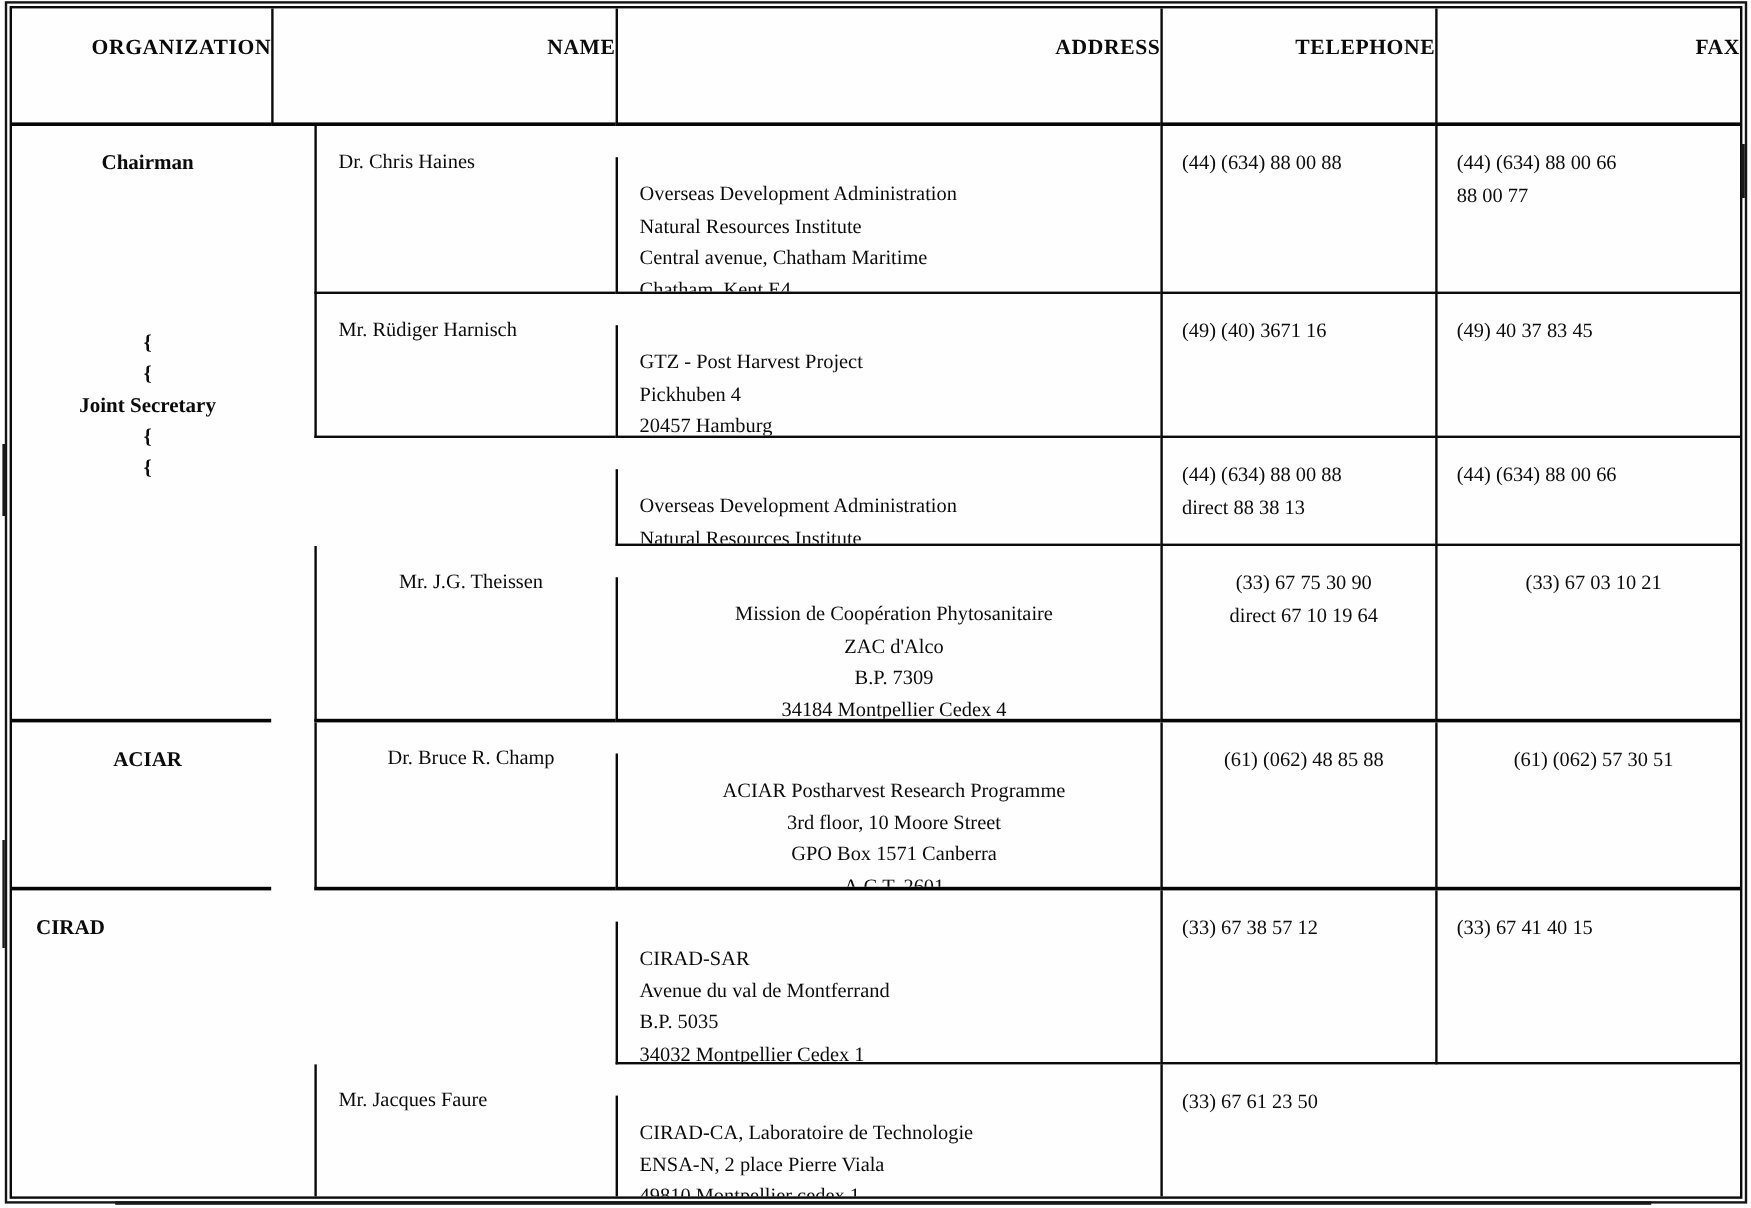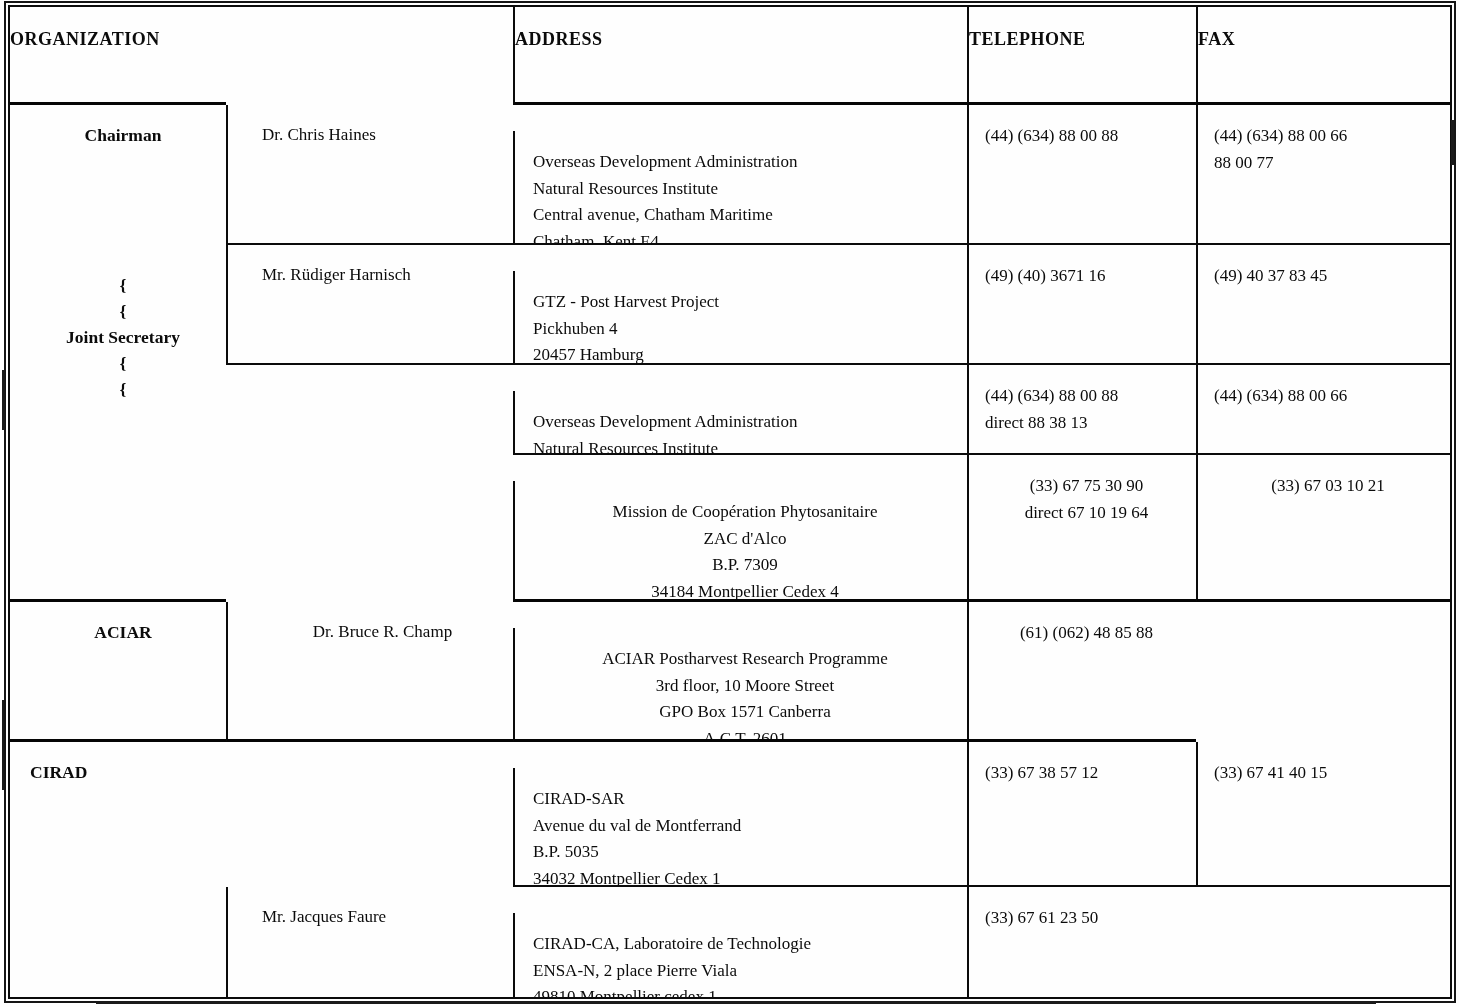--- a/index.html
+++ b/index.html
@@ -43,38 +43,39 @@
     position: relative;
   }
   .vline { border-left: 2px solid #0b0b0b; }
   .hsep  { border-bottom: 2px solid #0b0b0b; }
   .hsep-thick { border-bottom: 3px solid #050505; text-align: center; }
 
   .hcell {
     font-weight: bold;
     font-size: 18px;
     letter-spacing: 0.5px;
-    text-align: left;
+    text-align: right;
     padding-top: 22px;
   }
   .org-cell {
     font-weight: bold;
     font-size: 17.5px;
     padding: 20px 10px 0 20px;
   }
   .org-secondary {
     margin-top: 126px;
     font-size: 17.5px;
     line-height: 26px;
     white-space: pre-line;
     font-weight: bold;
   }
   .name-cell {
     font-size: 17px;
-    padding: 20px 10px 0 34px;
+    padding: 20px 10px 0 18px;
+    margin-left: 36px;
   }
   .addr-cell {
     font-size: 17px;
     padding: 18px 10px 0 18px;
     line-height: 26.5px;
     white-space: pre-line;
     margin-top: 26px;
   }
   .tel-cell, .fax-cell {
     font-size: 17px;
@@ -93,20 +94,21 @@
   .noise-4 { left: 96px; top: 1001px; width: 1280px; height: 3px; }
 </style>
 </head>
 <body>
 
 <div class="page">
   <div class="table-frame">
     <div class="grid">
 
       <div class="cell hcell hsep-thick" style="grid-column:1;grid-row:1">ORGANIZATION</div>
+      <div class="cell hcell vline hsep-thick" style="grid-column:2;grid-row:1">NAME</div>
       <div class="cell hcell vline hsep-thick" style="grid-column:3;grid-row:1">ADDRESS</div>
       <div class="cell hcell vline hsep-thick" style="grid-column:4;grid-row:1">TELEPHONE</div>
       <div class="cell hcell vline hsep-thick" style="grid-column:5;grid-row:1">FAX</div>
 
       <div class="cell org-cell hsep-thick" style="grid-column:1;grid-row:2 / span 4">
         <div>Chairman</div>
         <div class="org-secondary">{
 {
 Joint Secretary
 {
@@ -131,39 +133,41 @@
       <div class="cell tel-cell vline hsep" style="grid-column:4;grid-row:3">(49) (40) 3671 16</div>
       <div class="cell fax-cell vline hsep" style="grid-column:5;grid-row:3">(49) 40 37 83 45</div>
 
       <div class="cell addr-cell vline hsep" style="grid-column:3;grid-row:4">Overseas Development Administration
 Natural Resources Institute
 United Kingdom</div>
       <div class="cell tel-cell vline hsep" style="grid-column:4;grid-row:4">(44) (634) 88 00 88
 direct 88 38 13</div>
       <div class="cell fax-cell vline hsep" style="grid-column:5;grid-row:4">(44) (634) 88 00 66</div>
 
+      <div class="cell name-cell vline hsep-thick" style="grid-column:2;grid-row:5">Mr. J.G. Theissen</div>
       <div class="cell addr-cell vline hsep-thick" style="grid-column:3;grid-row:5">Mission de Coopération Phytosanitaire
 ZAC d'Alco
 B.P. 7309
 34184 Montpellier Cedex 4
 France</div>
       <div class="cell tel-cell vline hsep-thick" style="grid-column:4;grid-row:5">(33) 67 75 30 90
 direct 67 10 19 64</div>
       <div class="cell fax-cell vline hsep-thick" style="grid-column:5;grid-row:5">(33) 67 03 10 21</div>
 
       <div class="cell org-cell hsep-thick" style="grid-column:1;grid-row:6">
         <div>ACIAR</div>
       </div>
       <div class="cell name-cell vline hsep-thick" style="grid-column:2;grid-row:6">Dr. Bruce R. Champ</div>
       <div class="cell addr-cell vline hsep-thick" style="grid-column:3;grid-row:6">ACIAR Postharvest Research Programme
 3rd floor, 10 Moore Street
 GPO Box 1571 Canberra
 A.C.T. 2601
 Australia</div>
       <div class="cell tel-cell vline hsep-thick" style="grid-column:4;grid-row:6">(61) (062) 48 85 88</div>
+      <div class="cell fax-cell vline hsep-thick" style="grid-column:5;grid-row:6">(61) (062) 57 30 51</div>
 
       <div class="cell org-cell" style="grid-column:1;grid-row:7 / span 2">
         <div>CIRAD</div>
       </div>
 
       <div class="cell addr-cell vline hsep" style="grid-column:3;grid-row:7">CIRAD-SAR
 Avenue du val de Montferrand
 B.P. 5035
 34032 Montpellier Cedex 1
 France</div>

